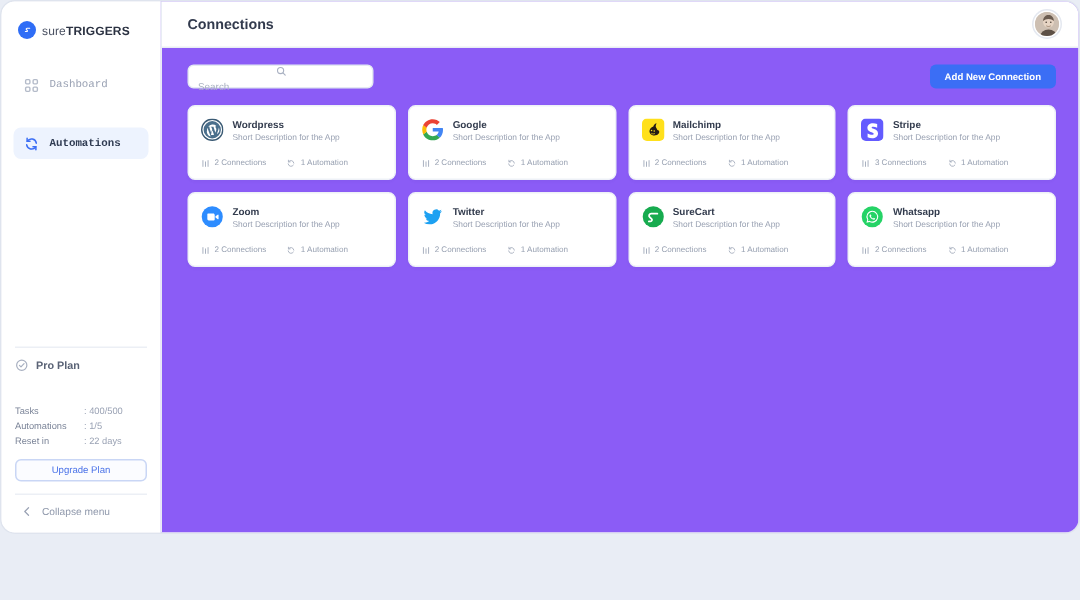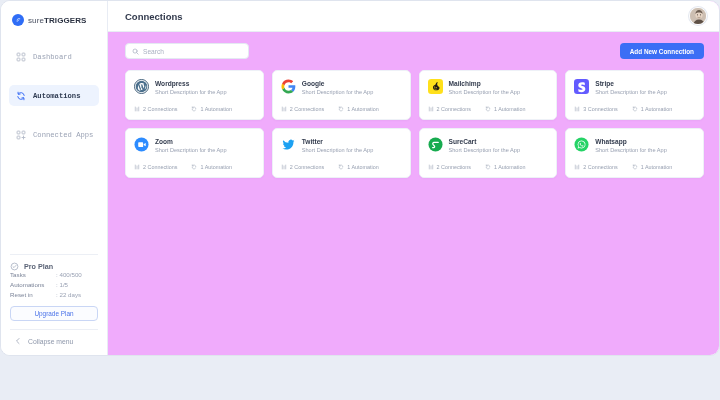--- a/index.html
+++ b/index.html
@@ -53,21 +53,21 @@
   .nav-item .nav-label { font-size: 7.2px; color: #9aa2b4; white-space: nowrap; }
   .nav-item.active { background: #edf3fe; }
   .nav-item.active .nav-label { color: #2f3b52; font-weight: 600; }
   .nav-ico { width: 10px; height: 10px; flex: 0 0 10px; display: block; }
   .nav-ico svg { display: block; width: 10px; height: 10px; }
 
   .sb-spacer { flex: 1 1 auto; }
 
   .plan-sec { padding: 0 9px 0 9px; }
   .plan-divider { height: 1px; background: #eceff5; margin: 0 0 7px 0; }
-  .plan-head { display: flex; align-items: center; gap: 5px; margin-bottom: 0; }
+  .plan-head { display: flex; align-items: center; gap: 5px; margin-bottom: 23px; }
   .plan-head .plan-name { font-size: 7.2px; color: #5a6376; font-weight: 600; }
   .plan-rows { display: flex; flex-direction: column; gap: 3px; margin-bottom: 8px; }
   .plan-row { display: flex; align-items: center; font-size: 6.2px; color: #8f98ab; }
   .plan-row .pr-k { flex: 0 0 46px; color: #7b8498; }
   .plan-row .pr-v { color: #9aa2b4; }
   .upgrade-btn {
     display: block; width: 100%; height: 15px; line-height: 14px;
     text-align: center; font-size: 6.4px; color: #4a72e8;
     border: 1px solid #c9d6f5; border-radius: 4px;
     background: #fbfcff; cursor: pointer;
@@ -76,21 +76,21 @@
   .collapse-row {
     display: flex; align-items: center; gap: 6px;
     padding: 7px 0 10px 4px; cursor: pointer;
   }
   .collapse-row .cl-label { font-size: 6.8px; color: #8f98ab; }
 
   
   .main {
     flex: 1 1 auto; height: 100%;
     display: flex; flex-direction: column;
-    background: #f0abfc;
+    background: #8b5cf6;
     border-left: 1px solid #e8ecf4;
   }
   .topbar {
     height: 31px; flex: 0 0 31px;
     background: #ffffff;
     border-bottom: 1px solid #e9edf4;
     display: flex; align-items: center; justify-content: space-between;
     padding: 0 12px 0 17px;
   }
   .page-title { font-size: 9.5px; font-weight: 600; color: #323a4d; }
@@ -106,20 +106,21 @@
   .toolbar {
     display: flex; align-items: center; justify-content: space-between;
     padding: 11px 15px 0 17px;
   }
   .search-wrap {
     width: 124px; height: 16px;
     background: #ffffff; border: 1px solid #e4e9f2;
     border-radius: 4px;
     display: flex; align-items: center; gap: 4px;
     padding: 0 6px;
+    flex-direction: column;
   }
   .search-wrap svg { flex: 0 0 7px; display: block; }
   .search-input {
     border: 0; outline: 0; background: transparent;
     font-family: "Liberation Sans", sans-serif;
     font-size: 6.6px; color: #6b7musing;
     color: #7d8699;
     width: 100%; padding: 0;
   }
   .search-input::placeholder { color: #a9b1c2; }
@@ -199,31 +200,20 @@
             <path d="M11.5 6.2A4.6 4.6 0 0 0 3.1 4.4"></path>
             <path d="M2.5 7.8a4.6 4.6 0 0 0 8.4 1.8"></path>
             <path d="M2.9 1.7v2.7h2.7"></path>
             <path d="M11.1 12.3V9.6H8.4"></path>
           </svg>
         </span>
         <span class="nav-label">Automations</span>
       </div>
 
 
-      <div class="nav-item">
-        <span class="nav-ico">
-          <svg viewBox="0 0 14 14" fill="none" stroke="#b4bbc9" stroke-width="1.3">
-            <rect x="1.5" y="1.5" width="4" height="4" rx="1"></rect>
-            <rect x="8.5" y="1.5" width="4" height="4" rx="1"></rect>
-            <rect x="1.5" y="8.5" width="4" height="4" rx="1"></rect>
-            <path d="M10.5 8.4v4.2M8.4 10.5h4.2" stroke-linecap="round"></path>
-          </svg>
-        </span>
-        <span class="nav-label">Connected Apps</span>
-      </div>
 
 
     </nav>
 
     <div class="sb-spacer"></div>
 
     <div class="plan-sec">
       <div class="plan-divider"></div>
 
       <div class="plan-head">

